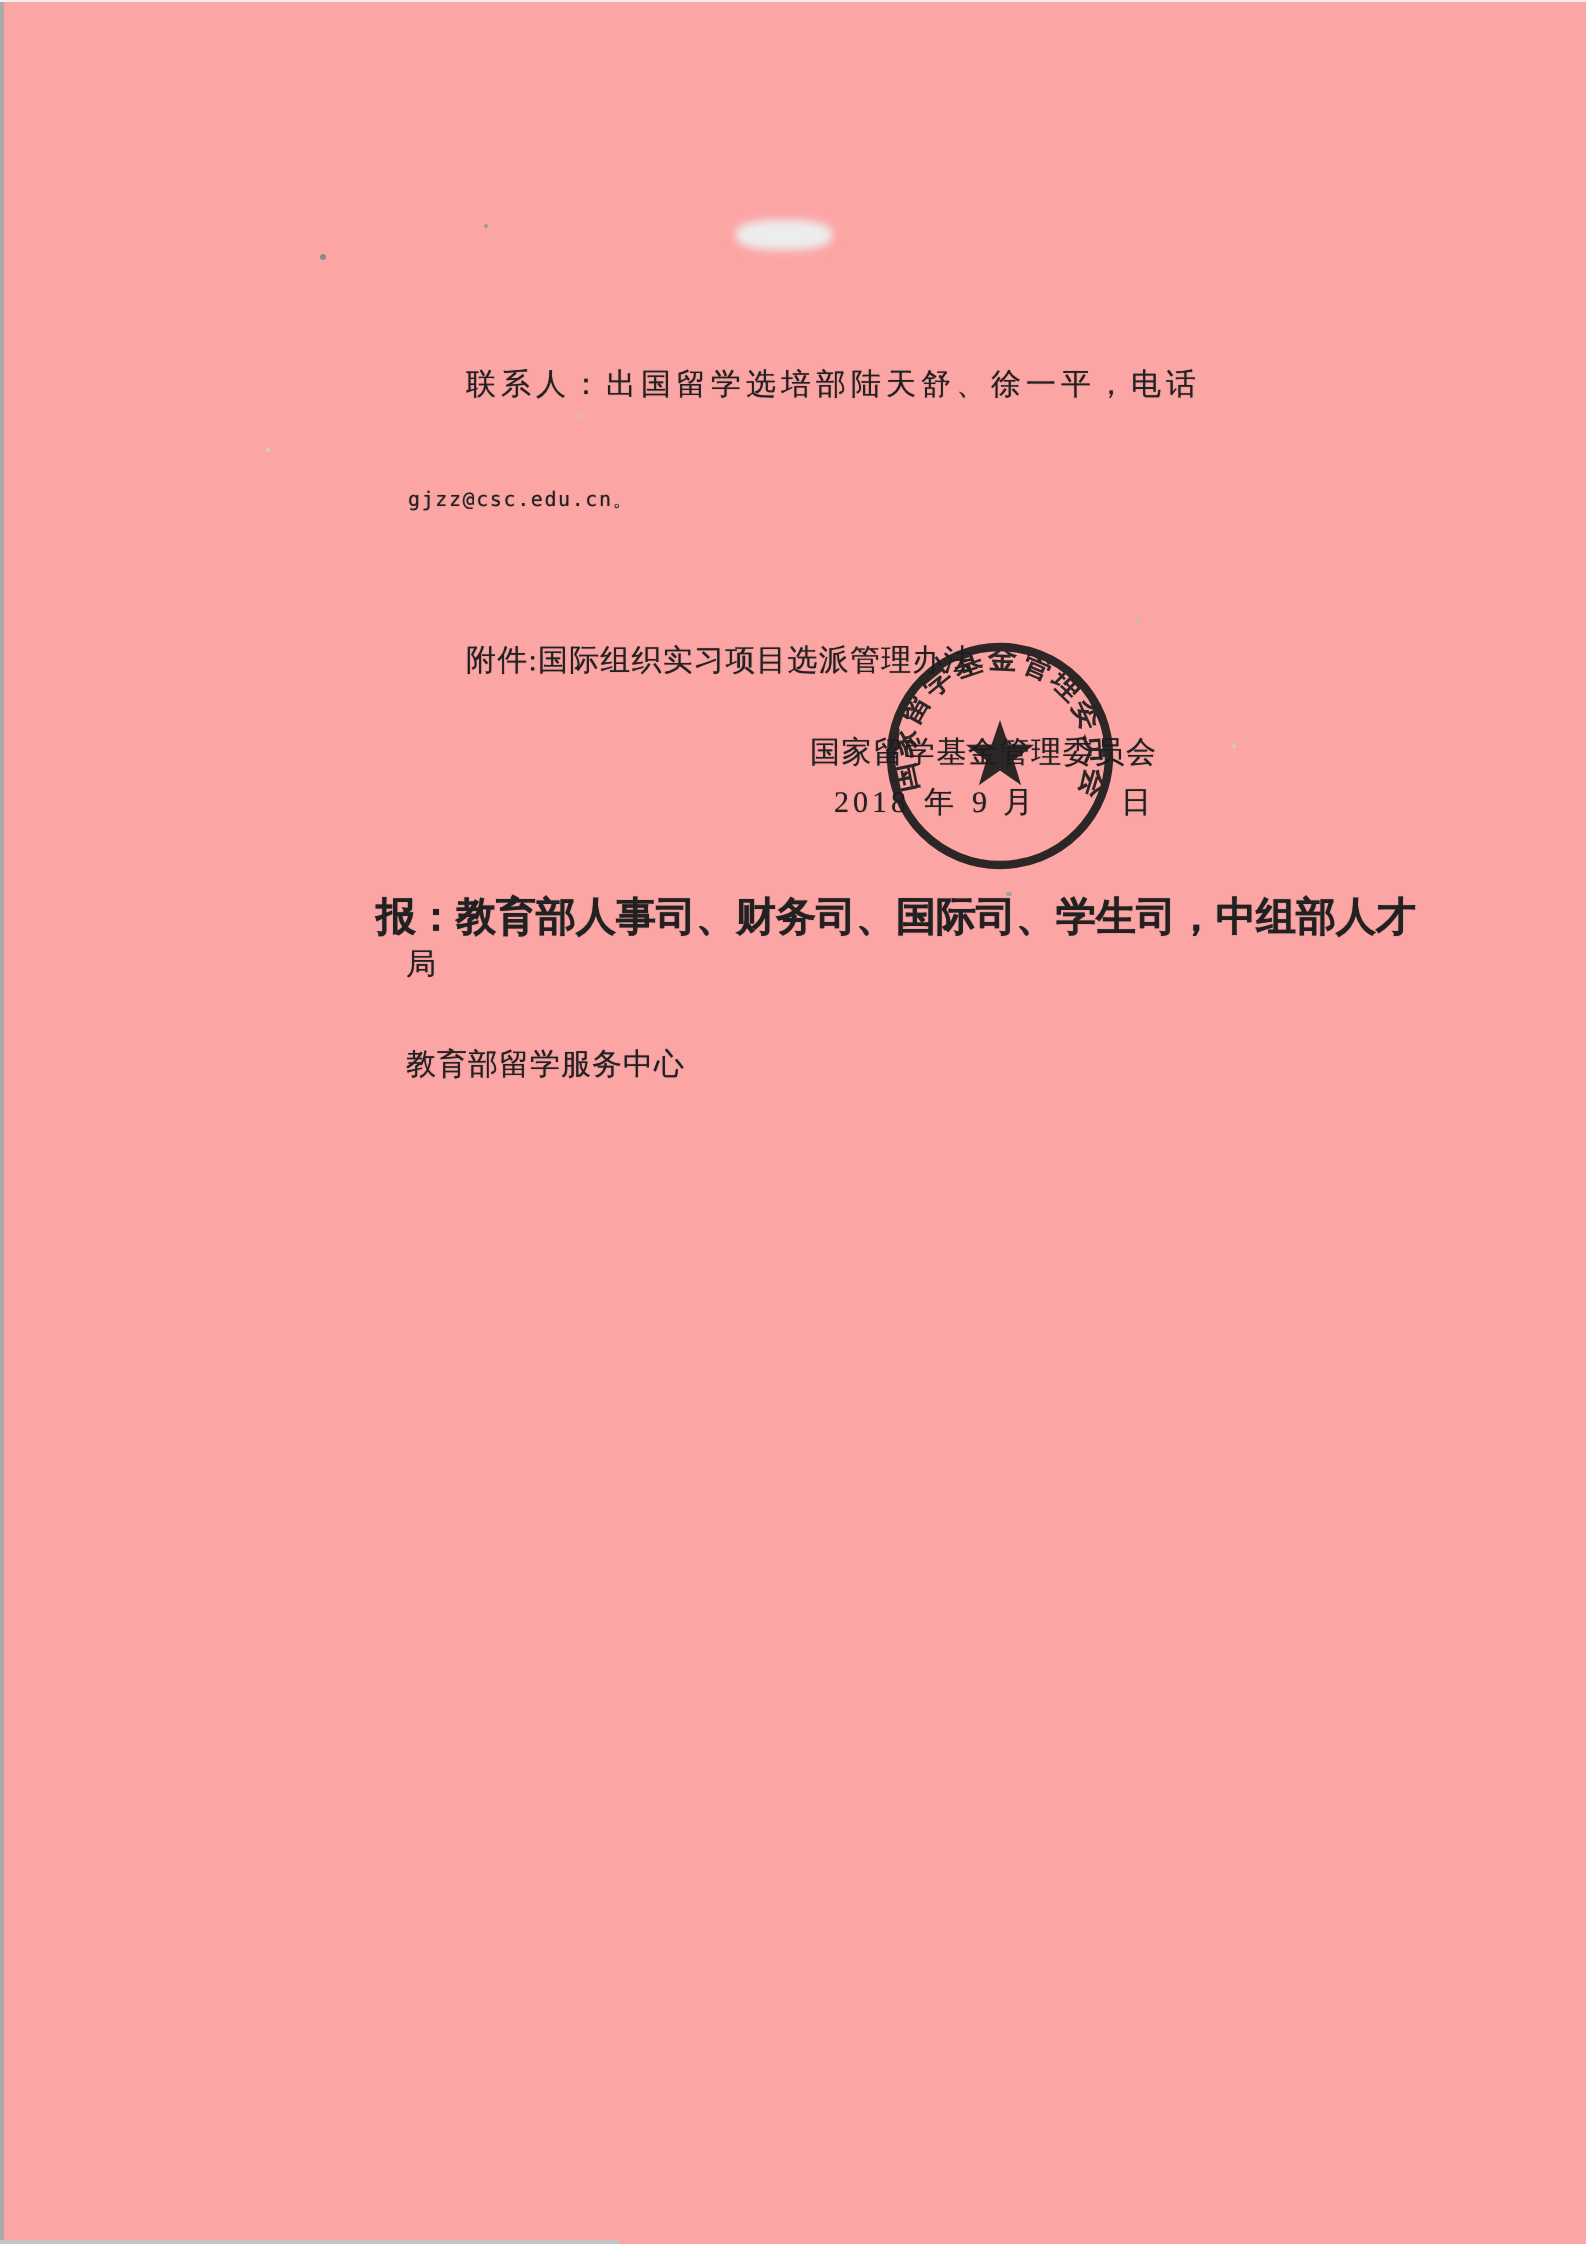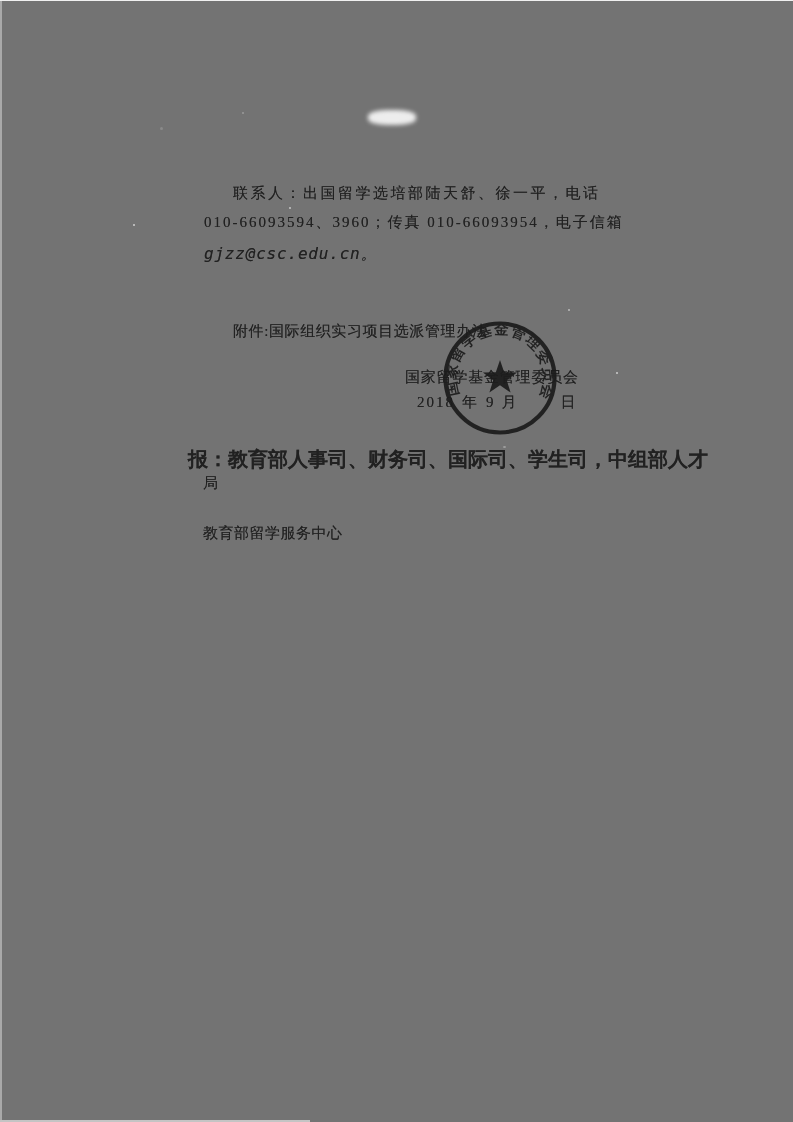--- a/index.html
+++ b/index.html
@@ -1,38 +1,38 @@
 <!DOCTYPE html>
 <html><head>
 <meta charset="utf-8">
 <style>
   html,body { margin:0; padding:0; background:#e9e9e9; }
   .page {
     position:relative;
     width:793px; height:1122px;
-    background:#737373;
+    background:#fca5a5;
     overflow:hidden;
     font-family:"Liberation Serif","DejaVu Serif",serif;
     color:#242424;
   }
   .edge-left   { position:absolute; left:0; top:0; width:2px; height:1122px; background:#a9a9a9; }
   .edge-top    { position:absolute; left:0; top:0; width:793px; height:1px; background:#f0f0f0; }
   .edge-bottom { position:absolute; left:0; bottom:0; width:310px; height:2px; background:#c4c4c4; }
 
   .line {
     position:absolute;
     white-space:nowrap;
     line-height:1;
     font-size:15px;
     color:#212121;
     text-shadow:0 0 0.5px rgba(30,30,30,.6);
   }
   .l-contact1   { top:186px; left:233px; letter-spacing:2.5px; }
   .l-contact2   { top:215px; left:204px; letter-spacing:2px; }
-  .l-contact3   { top:246px; left:204px; font-family:"DejaVu Sans Mono","Liberation Mono",monospace; font-size:16px; letter-spacing:0.8px;font-style:italic; }
+  .l-contact3   { top:246px; left:204px; font-family:"DejaVu Sans Mono","Liberation Mono",monospace; font-size:10px; letter-spacing:0.8px; }
   .l-attachment { top:324px; left:233px; letter-spacing:0.6px; }
   .l-sig-org    { top:370px; left:405px; letter-spacing:0.8px; }
   .l-date       { top:395px; left:417px; }
   .l-date .yr   { letter-spacing:2px; }
   .l-date .yu   { margin-left:7px; }
   .l-date .mo   { margin-left:9px; letter-spacing:1px; }
   .l-date .mu   { margin-left:7px; }
   .l-date .du   { margin-left:44px; }
   .l-report1    { top:449px; left:188px; letter-spacing:0; font-size:20px;font-weight:bold; }
   .l-report2    { top:476px; left:203px; }
@@ -73,21 +73,20 @@
   <div class="speck sp1"></div>
   <div class="speck sp2"></div>
   <div class="speck sp3"></div>
   <div class="speck sp4"></div>
   <div class="speck sp5"></div>
   <div class="speck sp6"></div>
   <div class="speck sp7"></div>
   <div class="speck sp8"></div>
 
   <div class="line l-contact1">联系人：出国留学选培部陆天舒、徐一平，电话</div>
-  <div class="line l-contact2">010-66093594、3960；传真 010-66093954，电子信箱</div>
   <div class="line l-contact3">gjzz@csc.edu.cn。</div>
 
   <div class="line l-attachment">附件:国际组织实习项目选派管理办法</div>
 
   <div class="line l-sig-org">国家留学基金管理委员会</div>
 
   <div class="line l-date">
     <span class="yr">2018</span><span class="yu">年</span><span class="mo">9</span><span class="mu">月</span><span class="du">日</span>
   </div>
 

